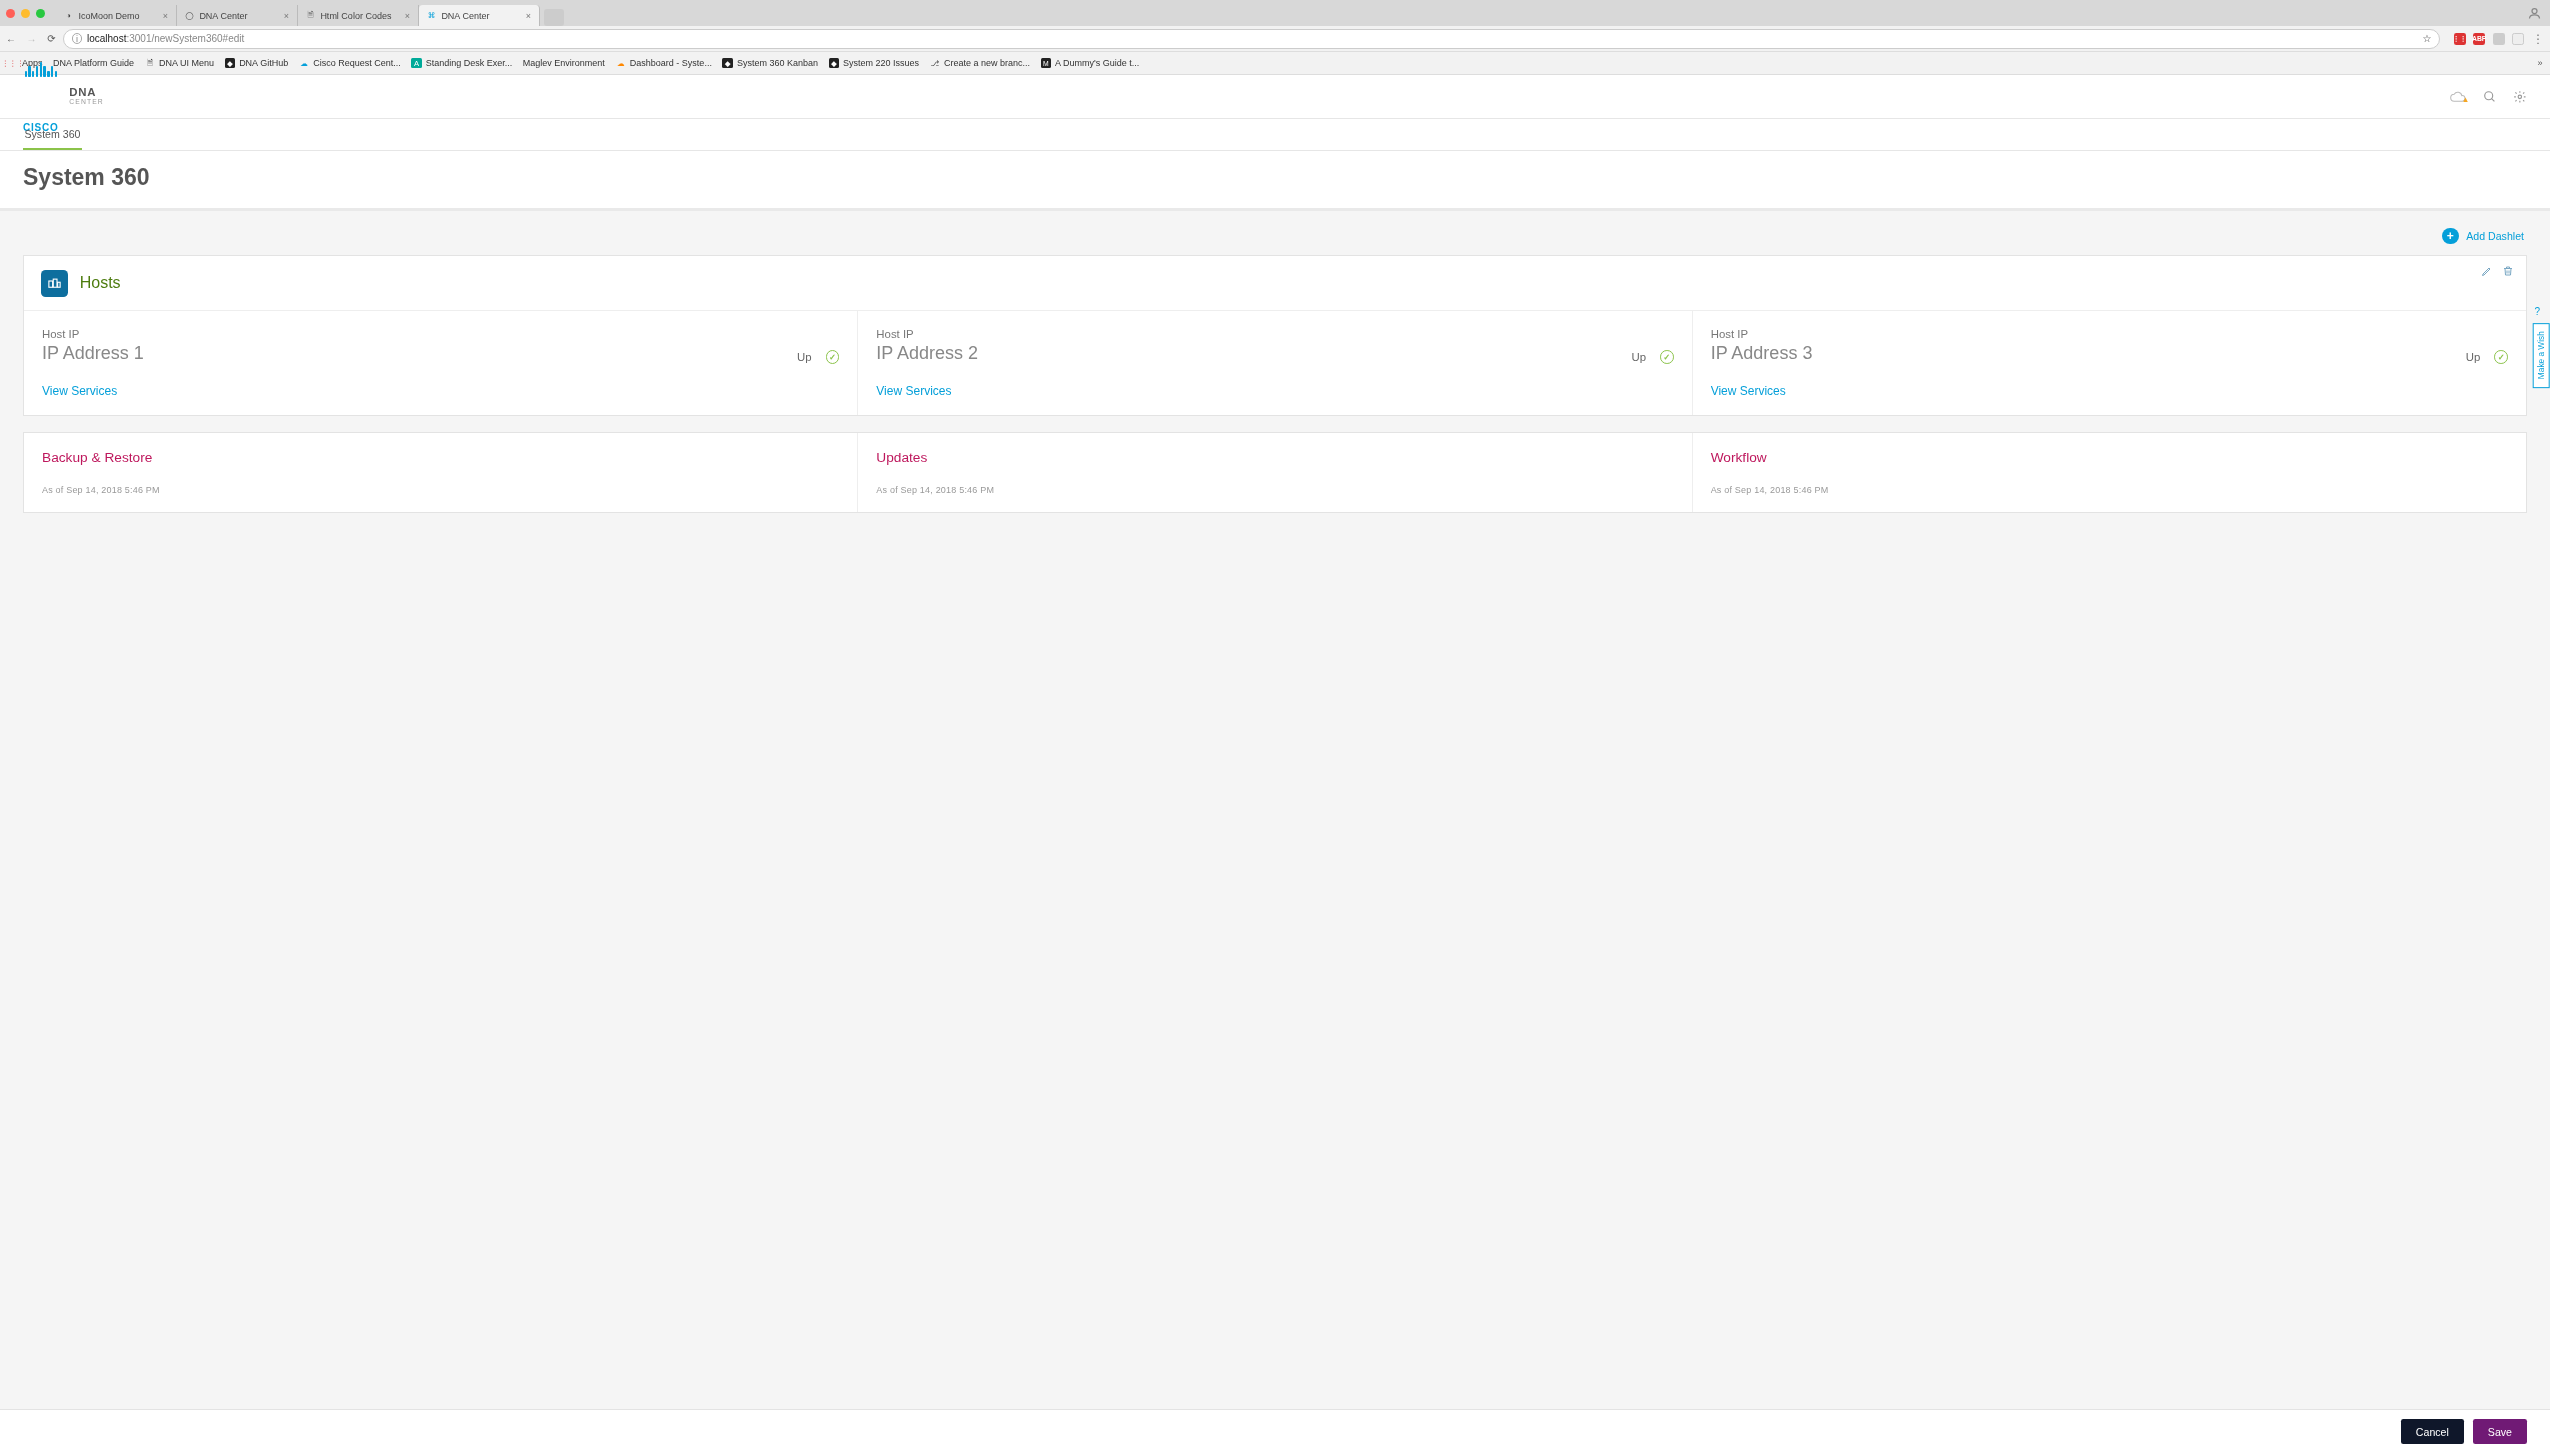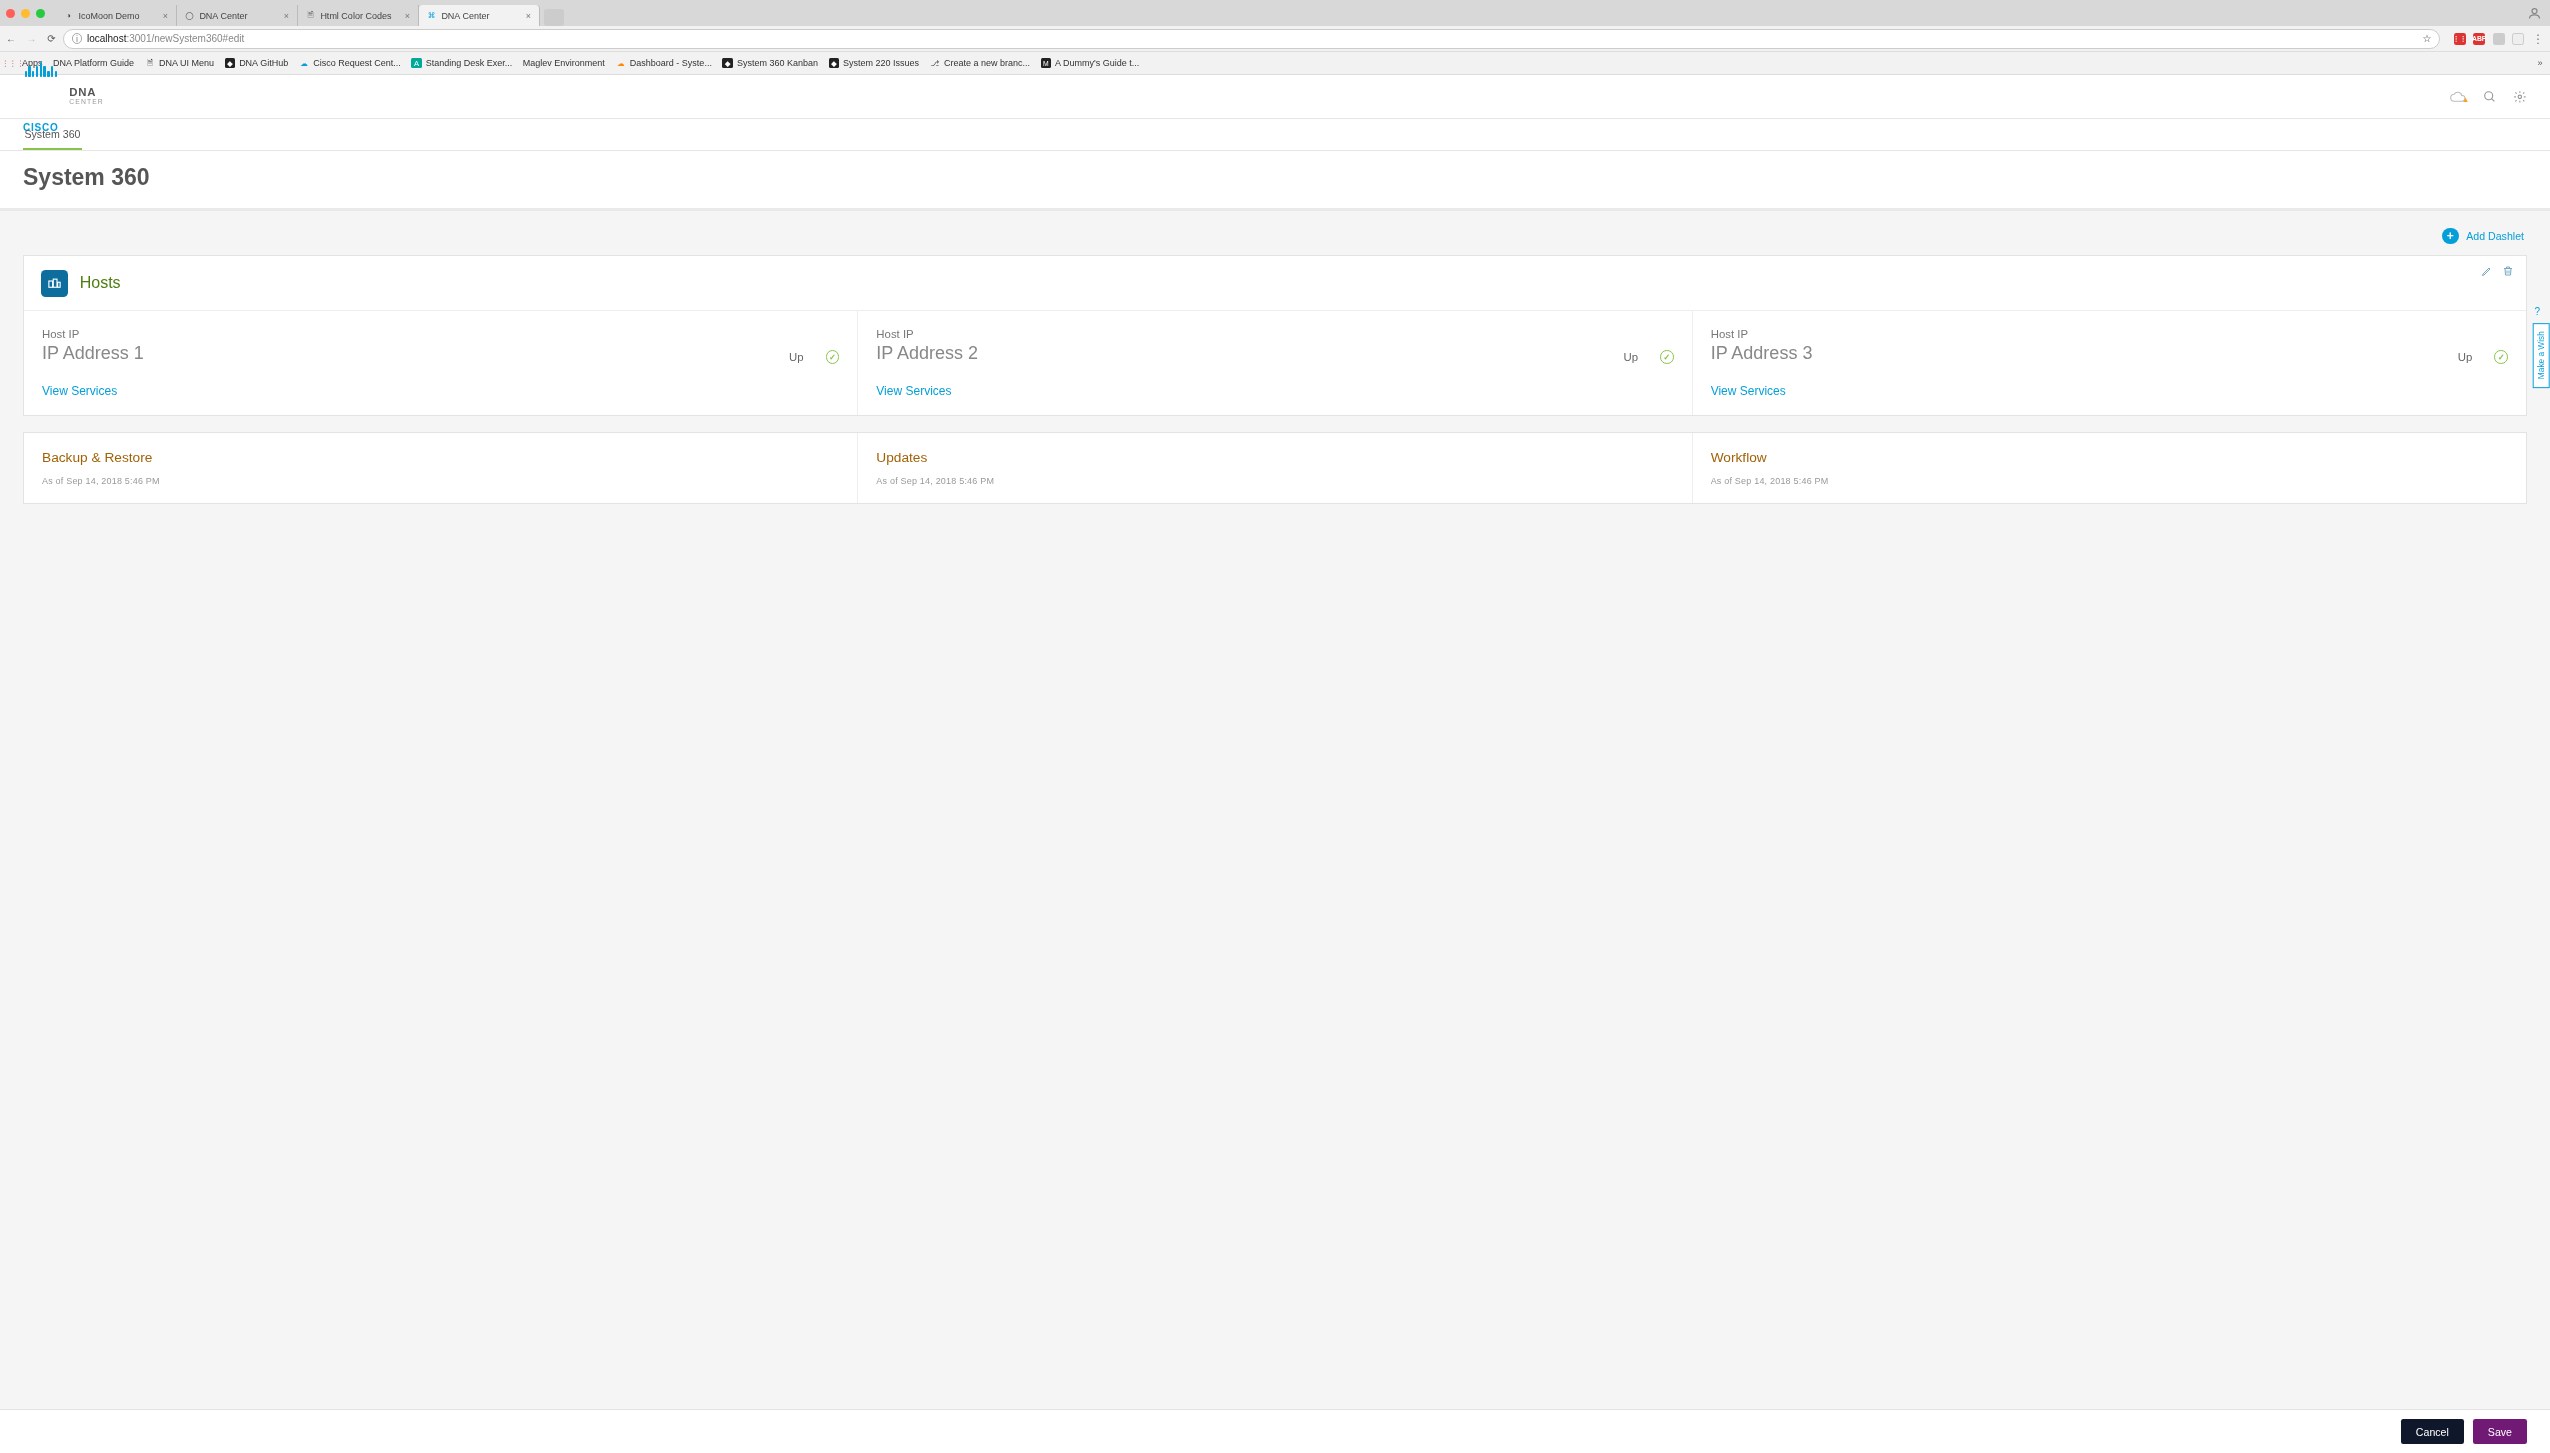--- a/index.html
+++ b/index.html
@@ -69,26 +69,26 @@
   .dashlet-title { font-size:16px; color:#4d7c0f; }
   .dashlet-actions { position:absolute; right:12px; top:9px; display:flex; gap:9px; color:#7aa8c4; }
   .dashlet-actions svg { cursor:pointer; }
 
   .dashlet-body { display:flex;justify-content:space-between; }
   .host-cell { flex:1; padding:16.7px 18px; border-right:0.8px solid #eee; }
   .host-cell:last-child { border-right:none; }
   .host-top { display:flex; align-items:flex-end; justify-content:space-between; }
   .host-label { font-size:11.4px; color:#777; margin-bottom:3px; }
   .host-ip { font-size:18px; color:#888; font-weight:400; }
-  .host-status { display:flex; align-items:center; gap:22px; color:#666; font-size:11.4px; }
+  .host-status { display:flex; align-items:center; gap:14px; color:#666; font-size:11.4px; }
   .status-circle { width:13.7px; height:13.7px; border:1.5px solid #8bc34a; border-radius:50%; display:flex; align-items:center; justify-content:center; }
   .status-circle::after { content:"✓"; color:#8bc34a; font-size:8.3px; font-weight:bold; }
   .view-link { display:block; margin-top:20px; color:#049fd9; font-size:12px; }
 
-  .mgmt-cell-title { font-size:13.7px; color:#a16207; margin-bottom:11px; }
+  .mgmt-cell-title { font-size:13.7px; color:#be185d; margin-bottom:20px; }
   .mgmt-cell-sub { font-size:9px; color:#999; letter-spacing:0.2px; }
 
   
   .footer { position:fixed; bottom:0; left:0; right:0; height:44px; background:#fff; border-top:0.8px solid #e3e3e3; display:flex; align-items:center; justify-content:flex-end; padding:0 23px; gap:9px; }
   .btn { padding:6.8px 15px; border:none; border-radius:2.3px; font-size:10.6px; cursor:pointer; }
   .btn-cancel { background:#0f172a; color:#fff; }
   .btn-save { background:#701a75; color:#fff; }
 
   
   .side-help { position:fixed; right:6px; top:305px; width:13.7px; height:13.7px; color:#049fd9; font-size:10px; display:flex; align-items:center; justify-content:center; }

